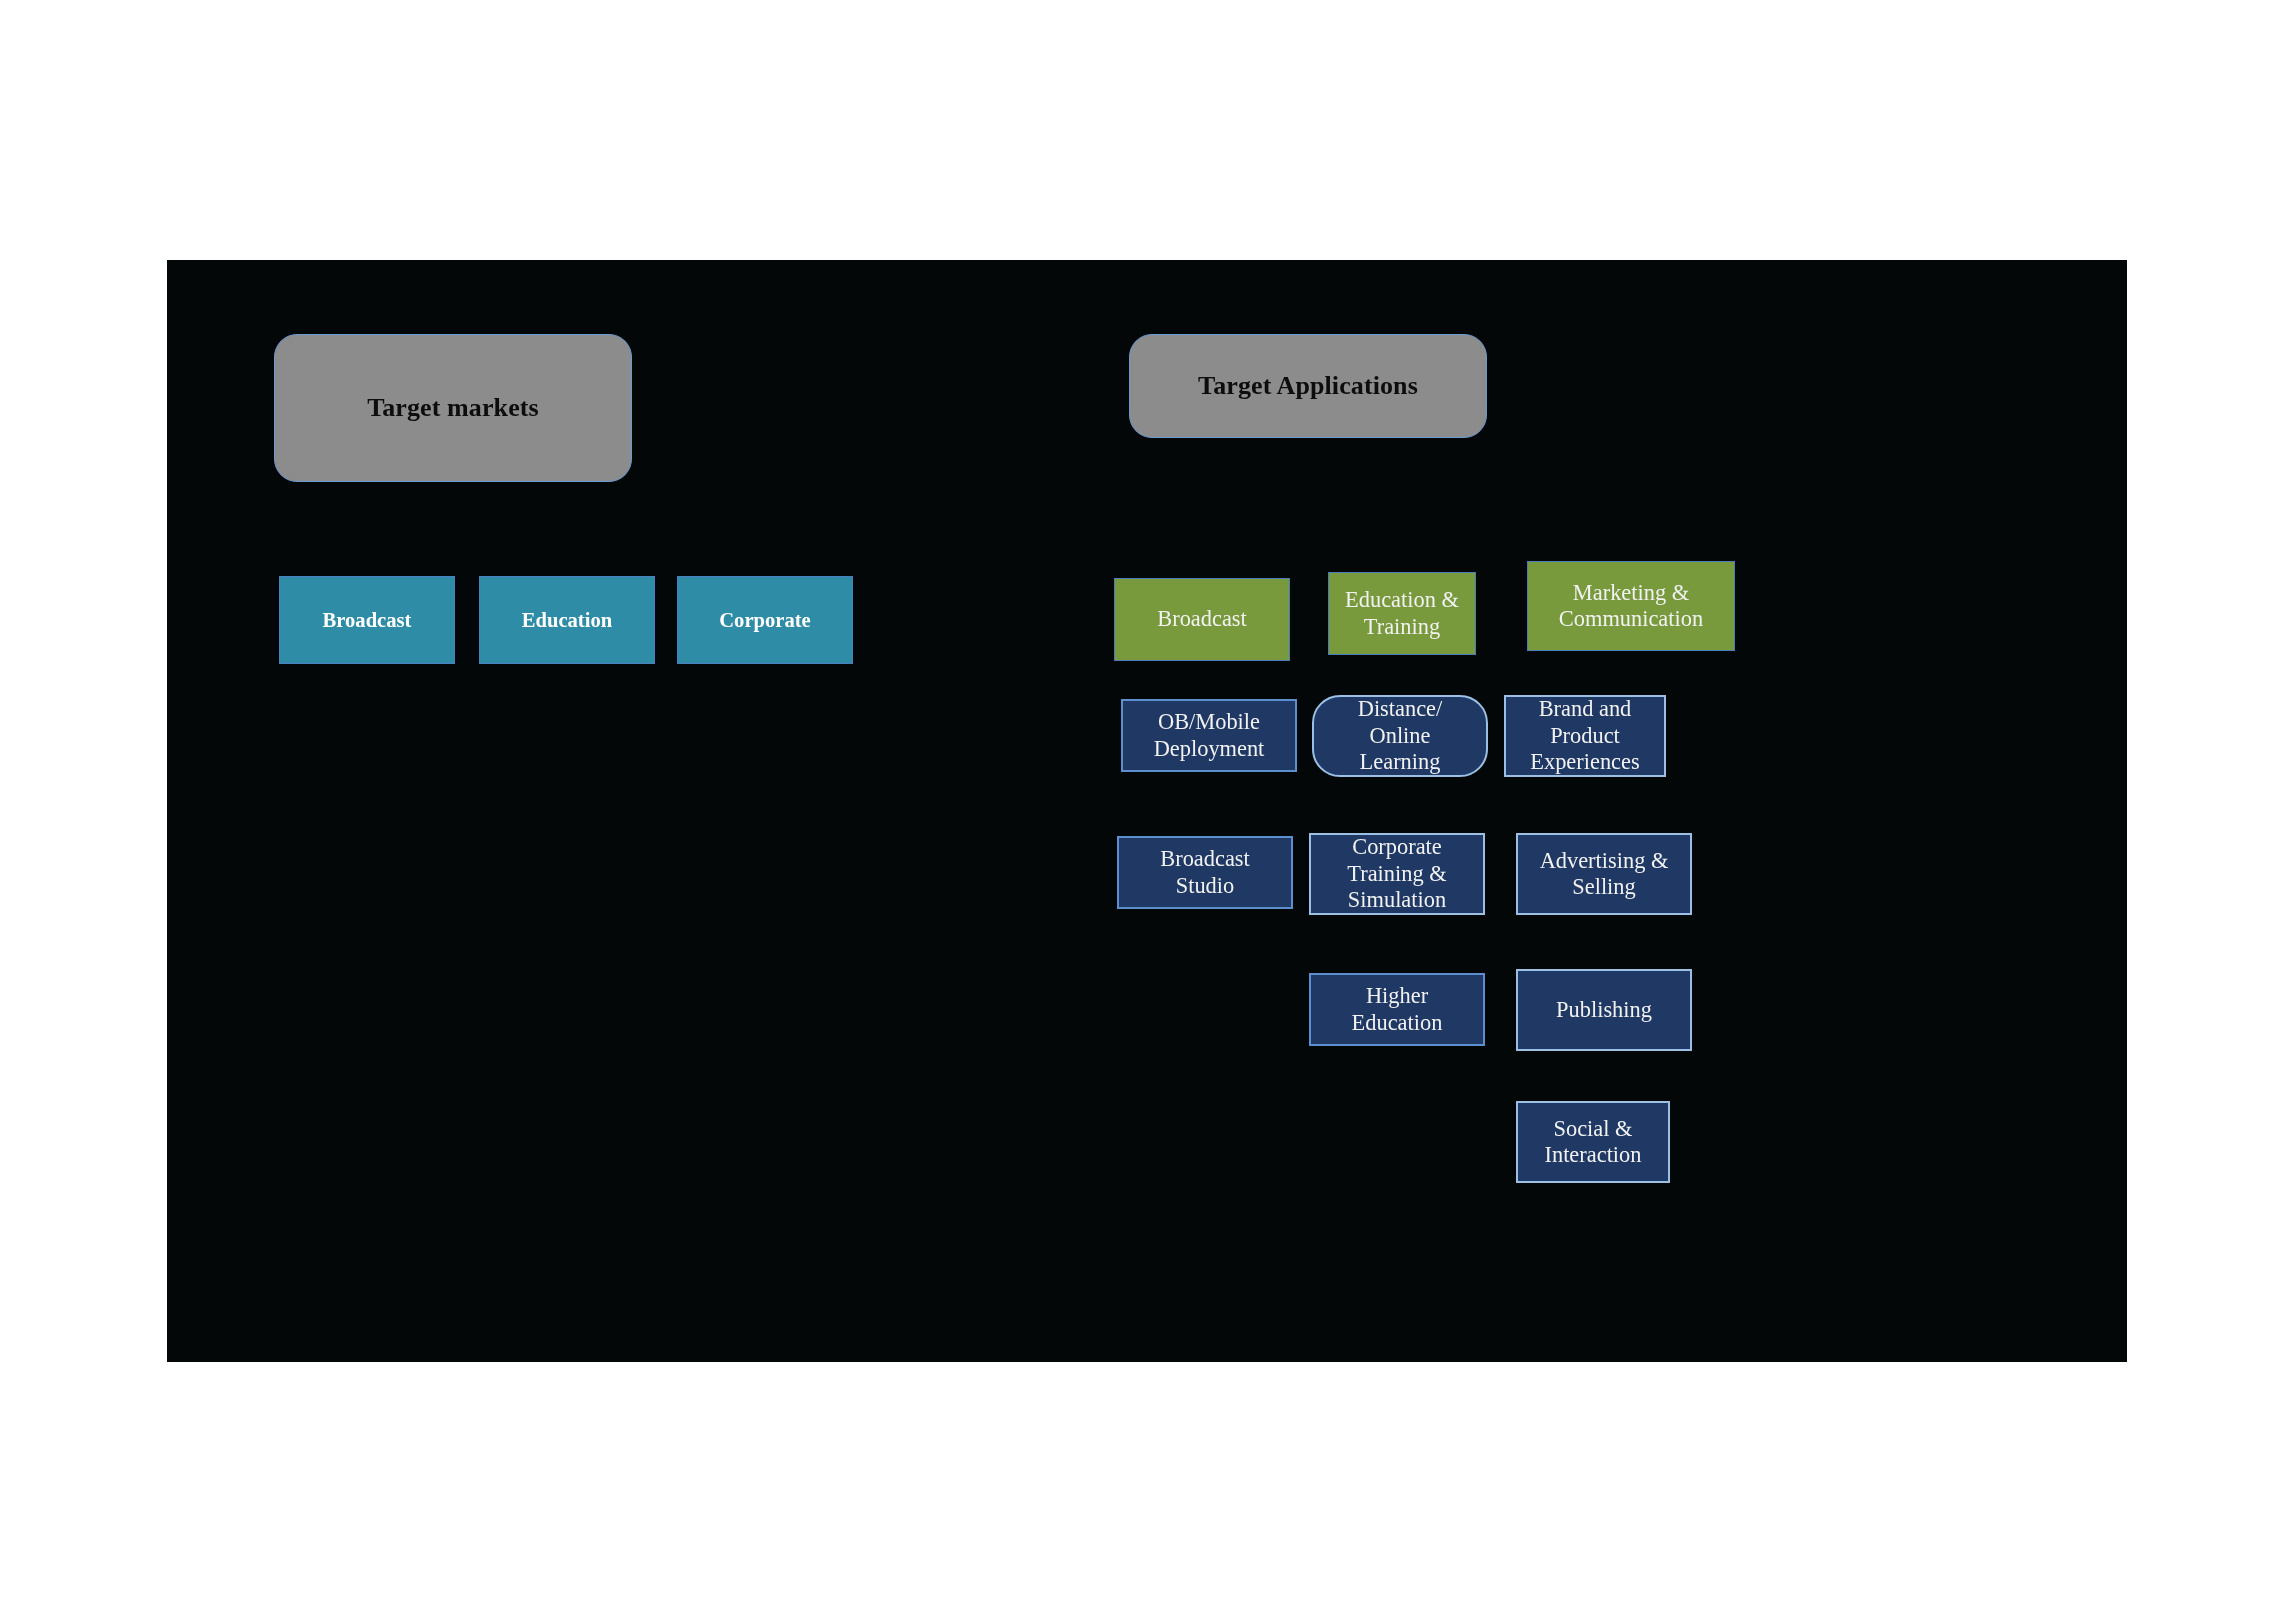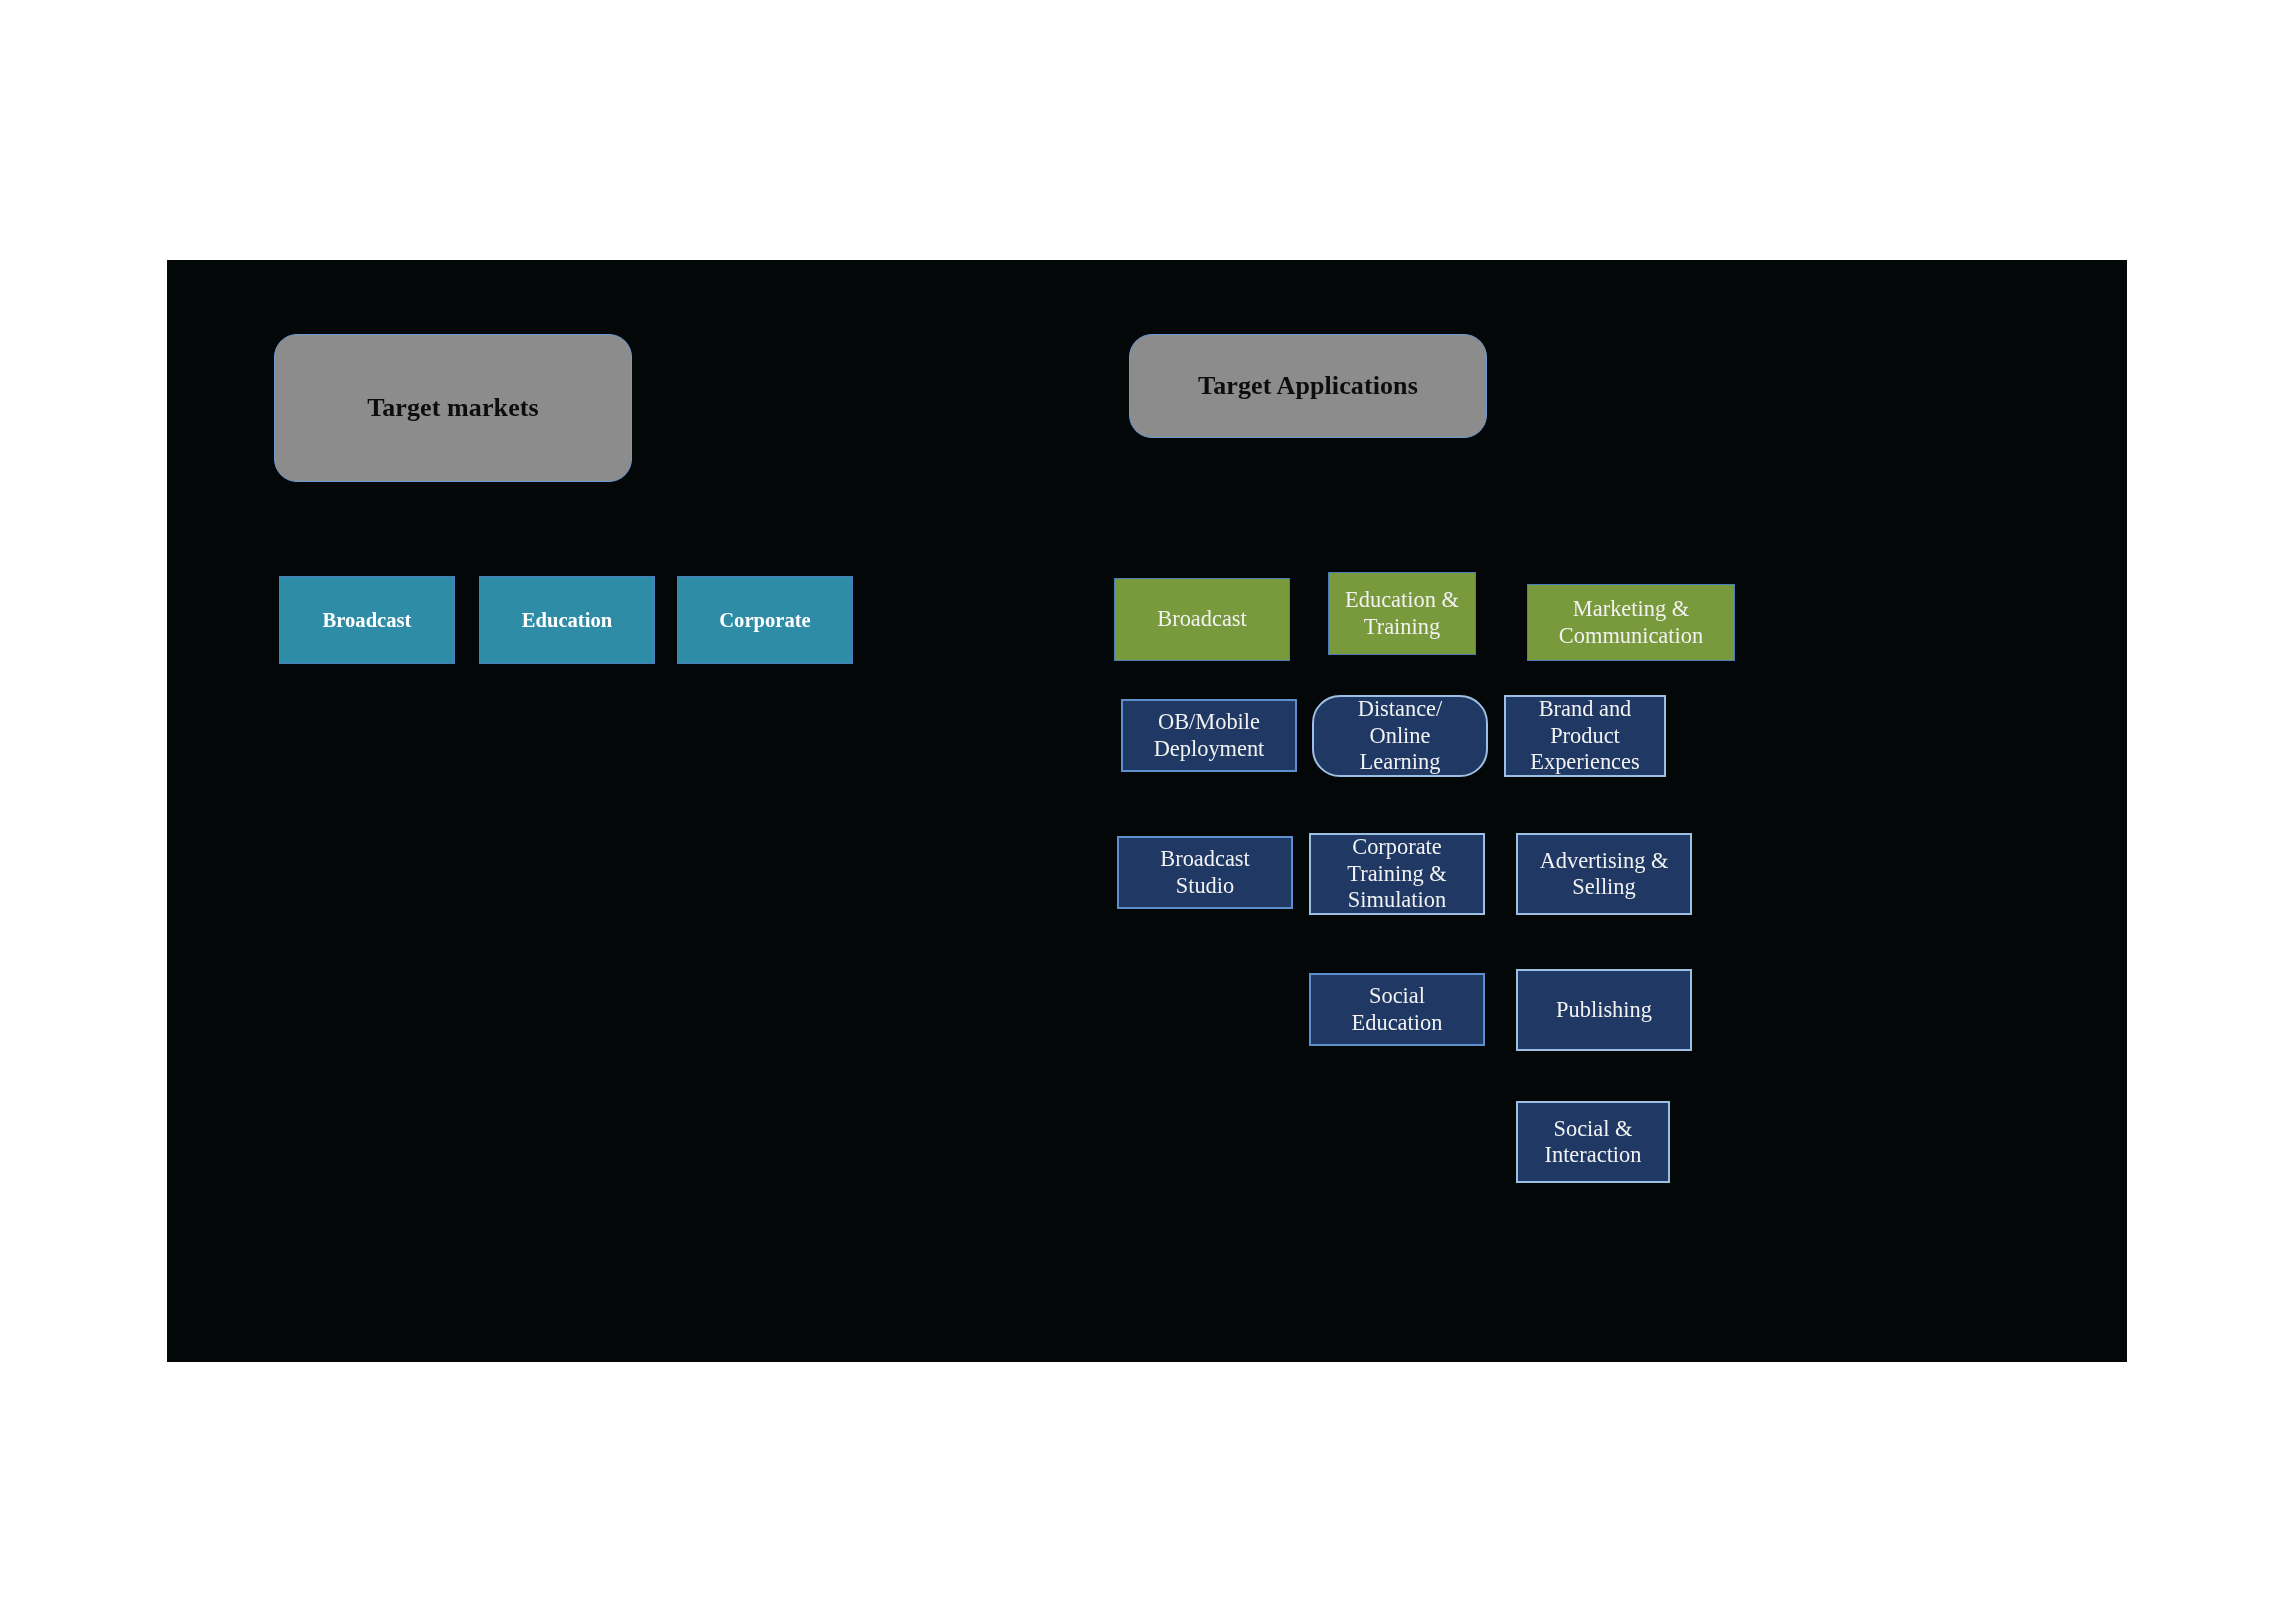--- a/index.html
+++ b/index.html
@@ -112,21 +112,21 @@
 
   <div class="node green-box" style="left:947px; top:318px; width:176px; height:83px;">
     <span class="node-label">Broadcast</span>
   </div>
 
   <div class="node green-box" style="left:1161px; top:312px; width:148px; height:83px;">
     <span class="node-label">Education &amp;
 Training</span>
   </div>
 
-  <div class="node green-box" style="left:1360px; top:324px; width:208px; height:77px;">
+  <div class="node green-box" style="left:1360px; top:301px; width:208px; height:90px;">
     <span class="node-label">Marketing &amp;
 Communication</span>
   </div>
 
   <div class="node navy-box thin-border" style="left:954px; top:439px; width:176px; height:73px;">
     <span class="node-label">OB/Mobile
 Deployment</span>
   </div>
 
   <div class="node navy-box thin-border" style="left:950px; top:576px; width:176px; height:73px;">
@@ -140,21 +140,21 @@
 Learning</span>
   </div>
 
   <div class="node navy-box" style="left:1142px; top:573px; width:176px; height:82px;">
     <span class="node-label">Corporate
 Training &amp;
 Simulation</span>
   </div>
 
   <div class="node navy-box thin-border" style="left:1142px; top:713px; width:176px; height:73px;">
-    <span class="node-label">Social
+    <span class="node-label">Higher
 Education</span>
   </div>
 
   <div class="node navy-box" style="left:1337px; top:435px; width:162px; height:82px;">
     <span class="node-label">Brand and
 Product
 Experiences</span>
   </div>
 
   <div class="node navy-box" style="left:1349px; top:573px; width:176px; height:82px;">

